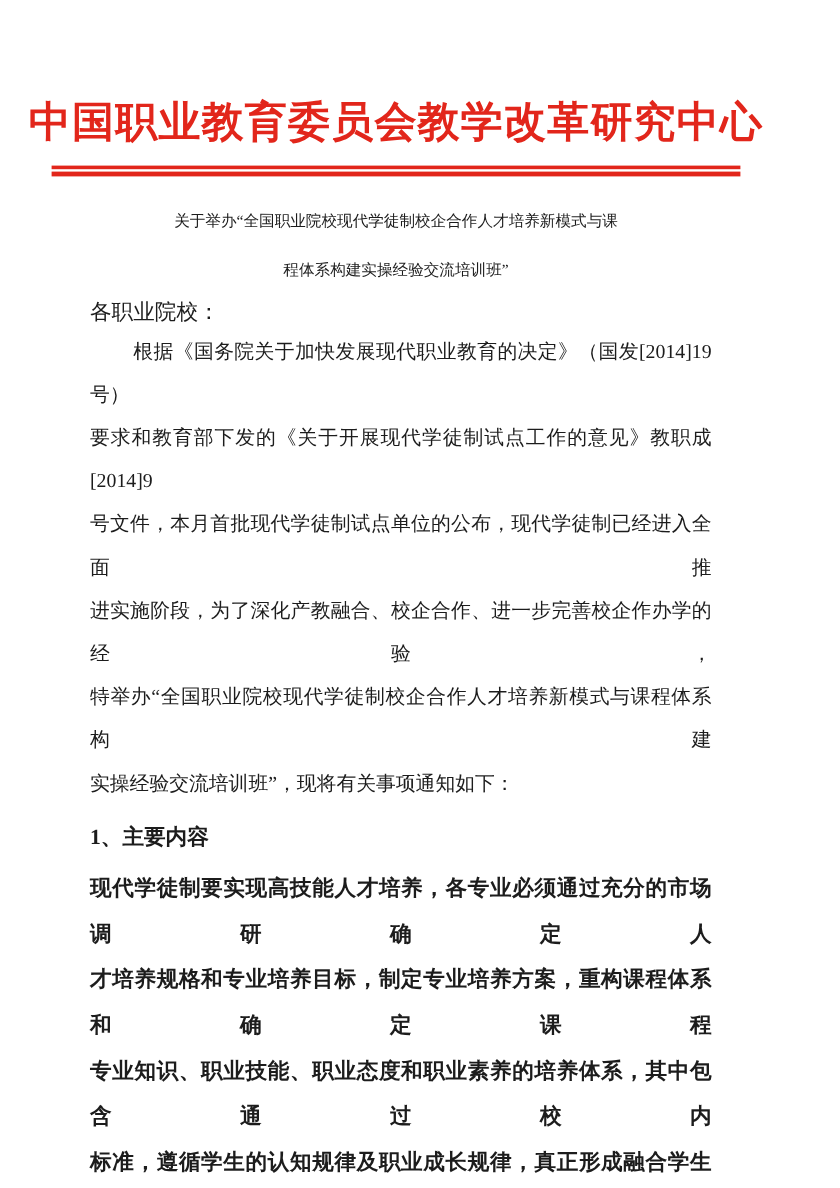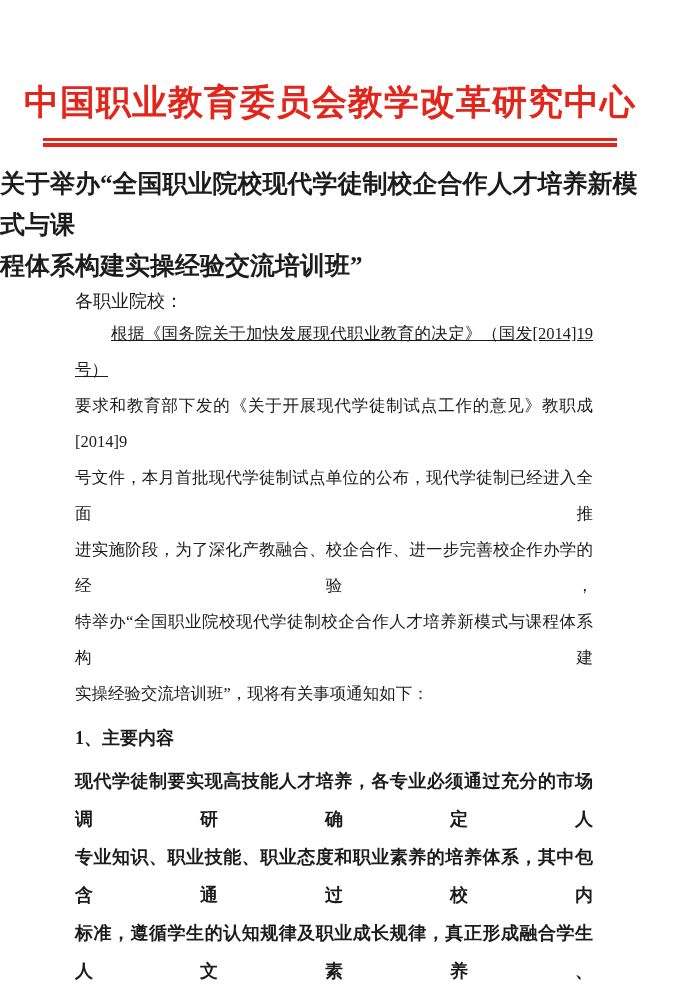--- a/index.html
+++ b/index.html
@@ -26,39 +26,40 @@
   .letterhead-rule{
     width:574px;
     margin:10px auto 0 auto;
     height:2px;
     background:#ffffff;
     border-top:3px solid var(--accent,#e2261b);
     border-bottom:4px solid var(--accent,#e2261b);
   }
   .doc-heading{
     margin-top:16px;
-    font-weight:bold;
-    font-size:25px;
+    text-align:center;
+    font-weight:normal;
+    font-size:13px;
     line-height:41px;
   }
   .content{
     padding:0 67px 0 75px;
   }
   .salutation{
     font-weight:normal;
     font-size:18px;
     line-height:30px;
   }
   .ln{
     font-size:16.5px;
     line-height:36px;
     text-align:justify;
   }
   .ln.j{ text-align-last:justify; }
-  .ln.indent{ text-indent:36px;text-decoration:underline; }
+  .ln.indent{ text-indent:36px; }
   .sec-title{
     margin-top:10px;
     font-weight:bold;
     font-size:18px;
     line-height:32px;
   }
   .body-bold{ margin-top:8px; }
   .body-bold .ln{
     font-weight:bold;
     font-size:18px;
@@ -102,20 +103,21 @@
       <div class="ln j">号文件，本月首批现代学徒制试点单位的公布，现代学徒制已经进入全面推</div>
       <div class="ln j">进实施阶段，为了深化产教融合、校企合作、进一步完善校企作办学的经验，</div>
       <div class="ln j">特举办“全国职业院校现代学徒制校企合作人才培养新模式与课程体系构建</div>
       <div class="ln">实操经验交流培训班”，现将有关事项通知如下：</div>
     </div>
 
     <div class="sec-title">1、主要内容</div>
 
     <div class="body-bold">
       <div class="ln j">现代学徒制要实现高技能人才培养，各专业必须通过充分的市场调研确定人</div>
+      <div class="ln j">才培养规格和专业培养目标，制定专业培养方案，重构课程体系和确定课程</div>
       <div class="ln j">专业知识、职业技能、职业态度和职业素养的培养体系，其中包含通过校内</div>
       <div class="ln j">标准，遵循学生的认知规律及职业成长规律，真正形成融合学生人文素养、</div>
     </div>
 
     <div class="part-heading">
       <span>第一部分</span><span class="part-title">现代学徒制的发展过程</span>
     </div>
 
     <div class="bullets">
       <div class="ln j">●现代学徒制的特点及发展的几个阶段；●现代学徒学徒制实施的条件与制</div>

